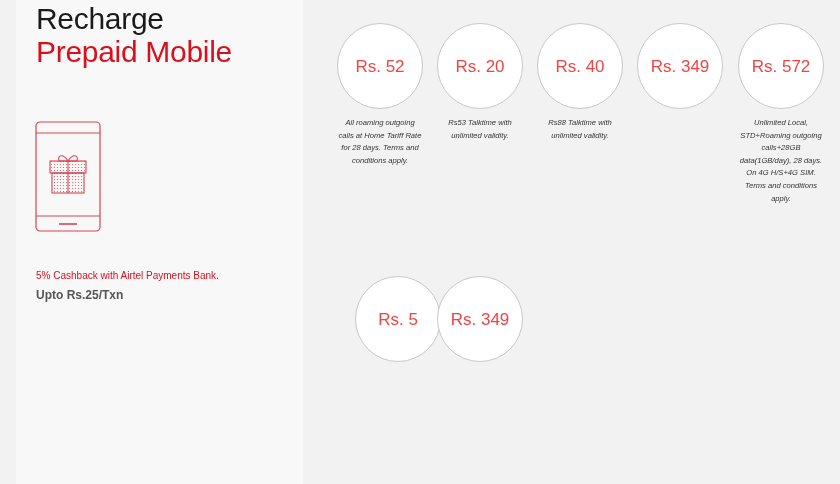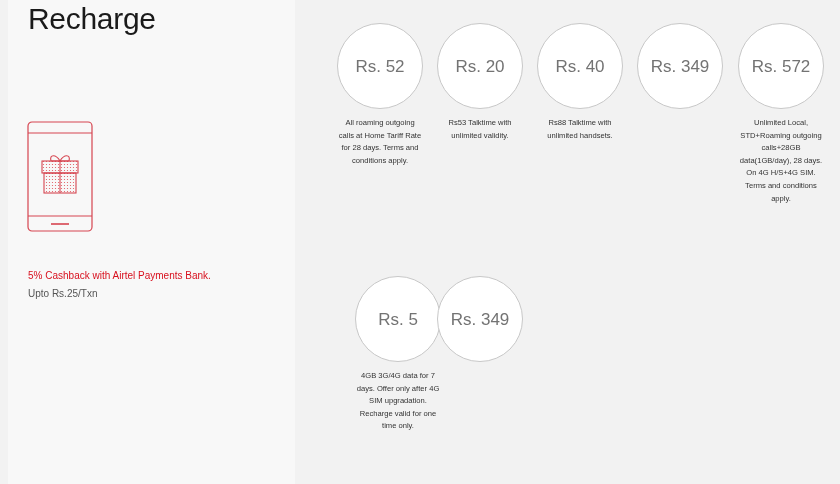--- a/index.html
+++ b/index.html
@@ -9,21 +9,21 @@
     body {
       width: 840px;
       height: 484px;
       overflow: hidden;
       position: relative;
       background: #f2f2f2;
       font-family: "Liberation Sans", sans-serif;
     }
     .left-panel {
       position: absolute;
-      left: 8px;
+      left: 16px;
       top: 0;
       width: 287px;
       height: 484px;
       background: #f8f8f8;
     }
     .title {
       position: absolute;
       left: 20px;
       top: 2px;
       margin: 0;
@@ -48,60 +48,63 @@
       top: 270px;
       font-size: 10px;
       color: #d8101e;
       white-space: nowrap;
       text-align: right;
     }
     .promo-sub {
       position: absolute;
       left: 20px;
       top: 288px;
-      font-size: 10px;
+      font-size: 12px;
       color: #555555;
       white-space: nowrap;
+      font-weight: bold;
     }
 
     .plan {
       position: absolute;
       width: 100px;
       text-align: center;
     }
     .plan-circle {
       display: block;
       margin: 0 auto;
       width: 86px;
       height: 86px;
       border-radius: 50%;
       background: #ffffff;
       border: 1px solid #c8c8c8;
       cursor: pointer;
       padding: 0;
       font-family: "Liberation Sans", sans-serif;
       font-size: 17px;
-      color: #737373;
+      color: #ef4444;
       line-height: 86px;
       text-align: center;
     }
     .plan-desc {
       margin: 8px auto 0 auto;
       width: 84px;
       font-size: 7.6px;
       line-height: 12.6px;
       color: #333333;
+      font-style: italic;
     }
   </style>
 </head>
 <body>
 
 <div class="left-panel">
   <h1 class="title">
     <span class="line1">Recharge</span>
+    <span class="line2">Prepaid Mobile</span>
   </h1>
 
   <svg class="phone-icon" viewBox="0 0 66 111" xmlns="http://www.w3.org/2000/svg">
     <defs>
       <pattern id="dots" width="3" height="3" patternUnits="userSpaceOnUse">
         <circle cx="1.5" cy="1.5" r="0.6" fill="#d8101e" opacity="0.7"></circle>
       </pattern>
     </defs>
     <rect x="1" y="1" width="64" height="109" rx="4" ry="4" fill="none" stroke="#d64550" stroke-width="1.2"></rect>
     <line x1="1" y1="12" x2="65" y2="12" stroke="#d64550" stroke-width="1.2"></line>
@@ -122,29 +125,28 @@
 <div class="plan" style="left:330px; top:23px;">
   <button class="plan-circle">Rs. 52</button>
   <div class="plan-desc">All roaming outgoing calls at Home Tariff Rate for 28 days. Terms and conditions apply.</div>
 </div>
 <div class="plan" style="left:430px; top:23px;">
   <button class="plan-circle">Rs. 20</button>
   <div class="plan-desc">Rs53 Talktime with unlimited validity.</div>
 </div>
 <div class="plan" style="left:530px; top:23px;">
   <button class="plan-circle">Rs. 40</button>
-  <div class="plan-desc">Rs88 Talktime with unlimited handsets.</div>
+  <div class="plan-desc">Rs88 Talktime with unlimited validity.</div>
 </div>
 <div class="plan" style="left:630px; top:23px;">
   <button class="plan-circle">Rs. 349</button>
 </div>
 <div class="plan" style="left:731px; top:23px;">
   <button class="plan-circle">Rs. 572</button>
   <div class="plan-desc">Unlimited Local, STD+Roaming outgoing calls+28GB data(1GB/day), 28 days. On 4G H/S+4G SIM. Terms and conditions apply.</div>
 </div>
 
 <div class="plan" style="left:348px; top:276px;">
   <button class="plan-circle">Rs. 5</button>
-  <div class="plan-desc">4GB 3G/4G data for 7 days. Offer only after 4G SIM upgradation. Recharge valid for one time only.</div>
 </div>
 <div class="plan" style="left:430px; top:276px;">
   <button class="plan-circle">Rs. 349</button>
 </div>
 
 </body></html>

